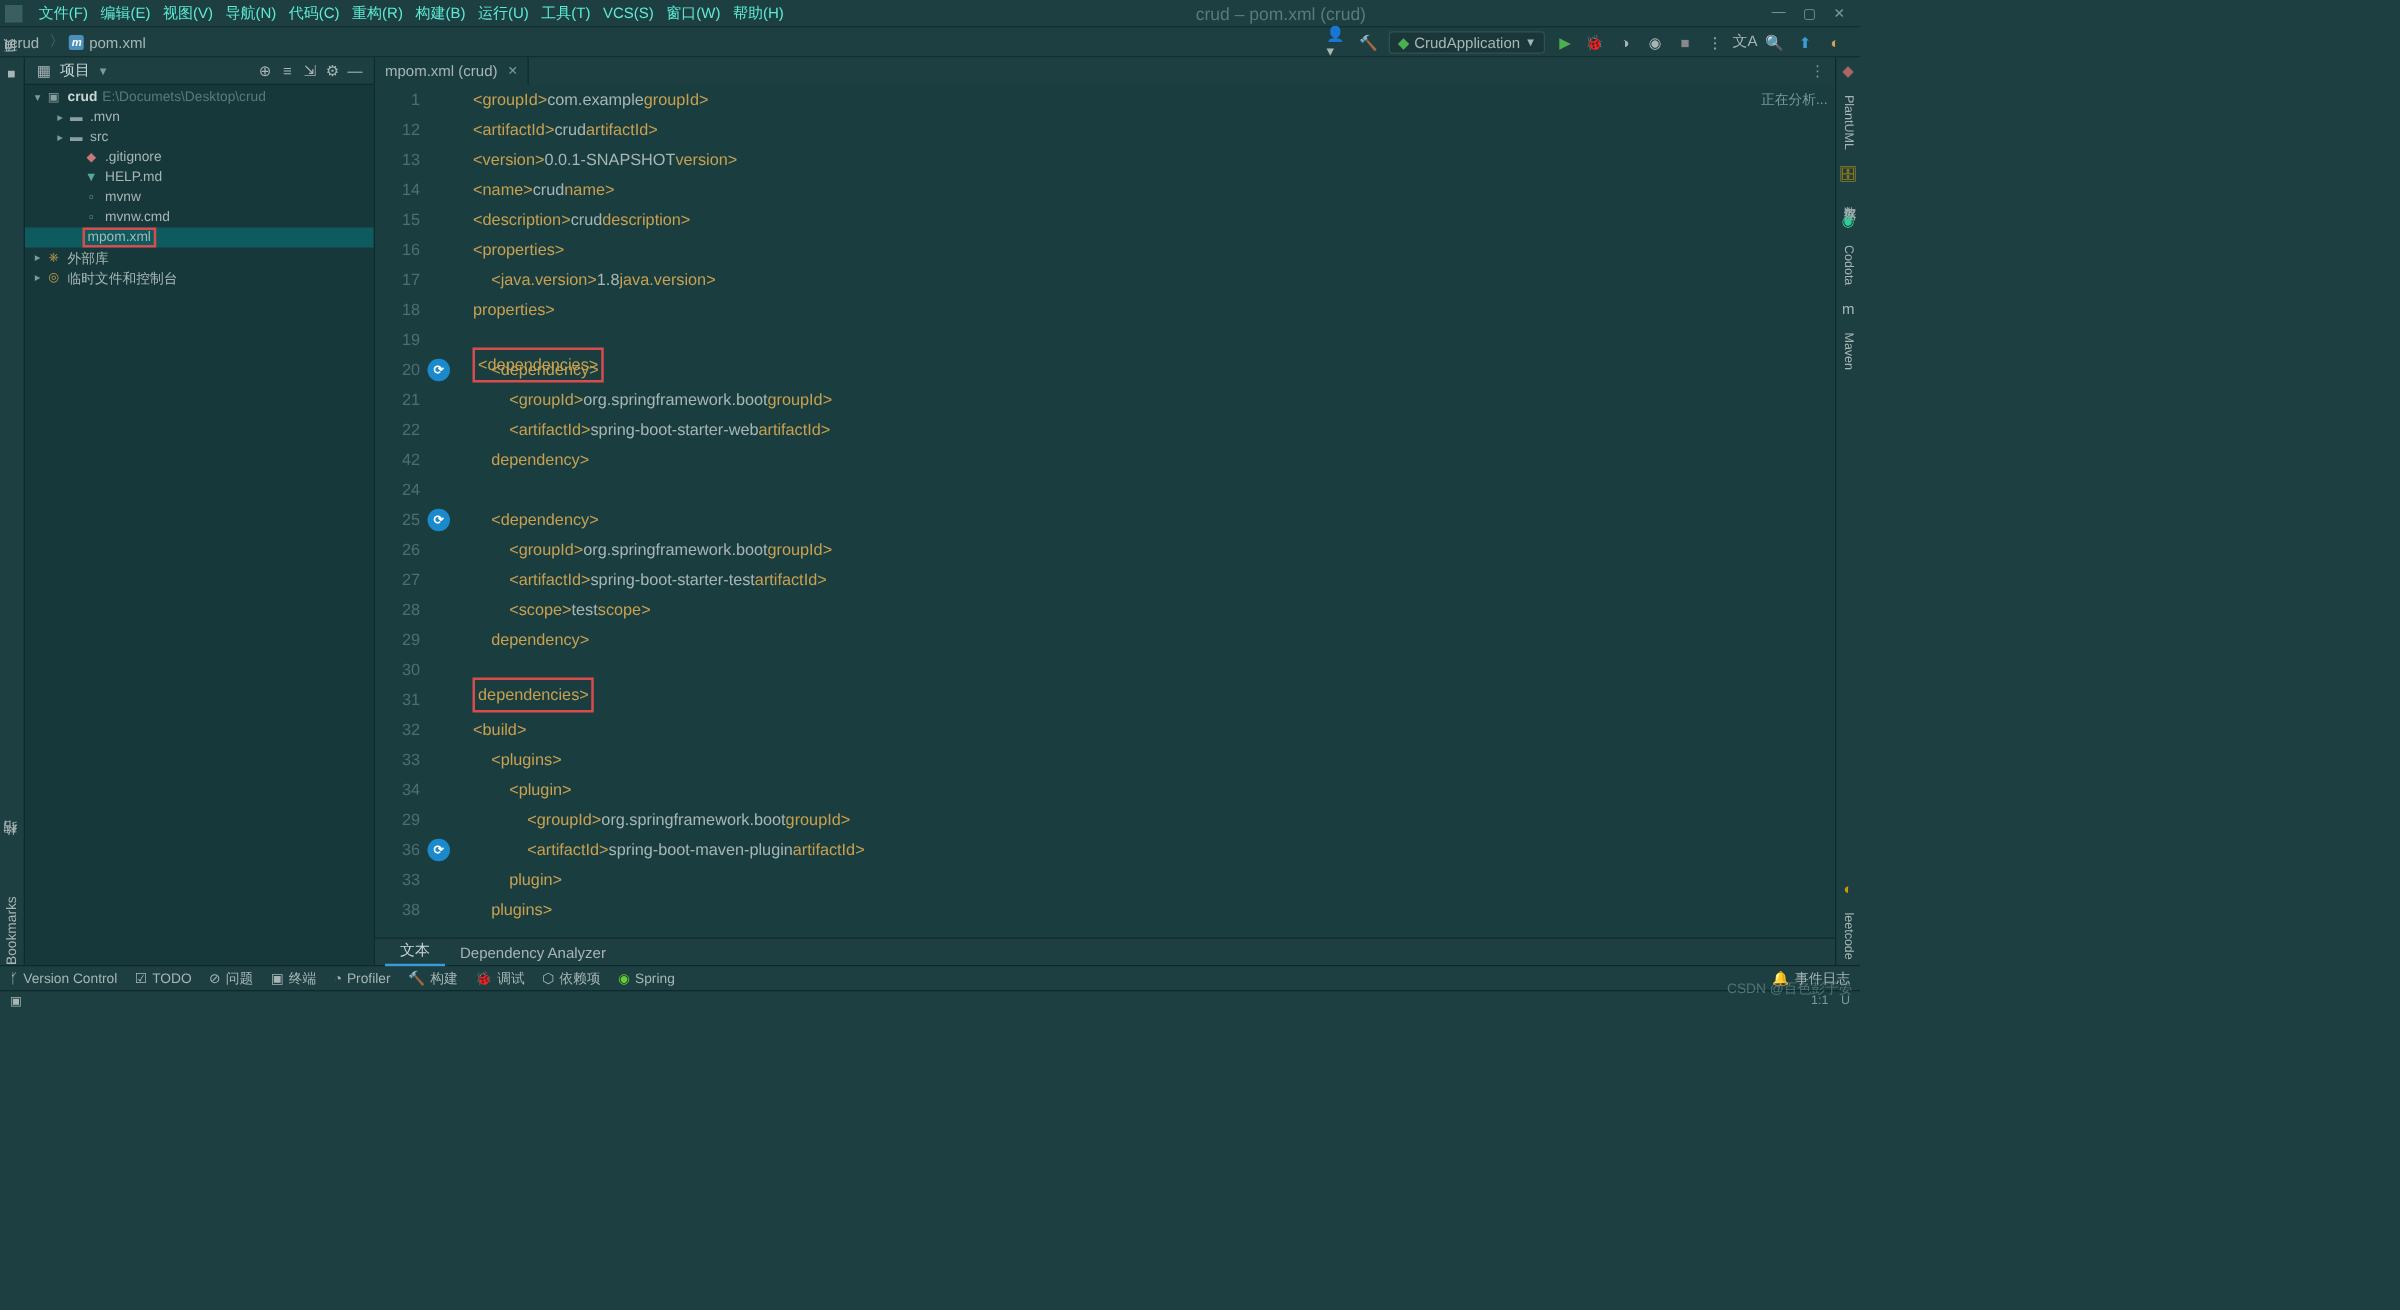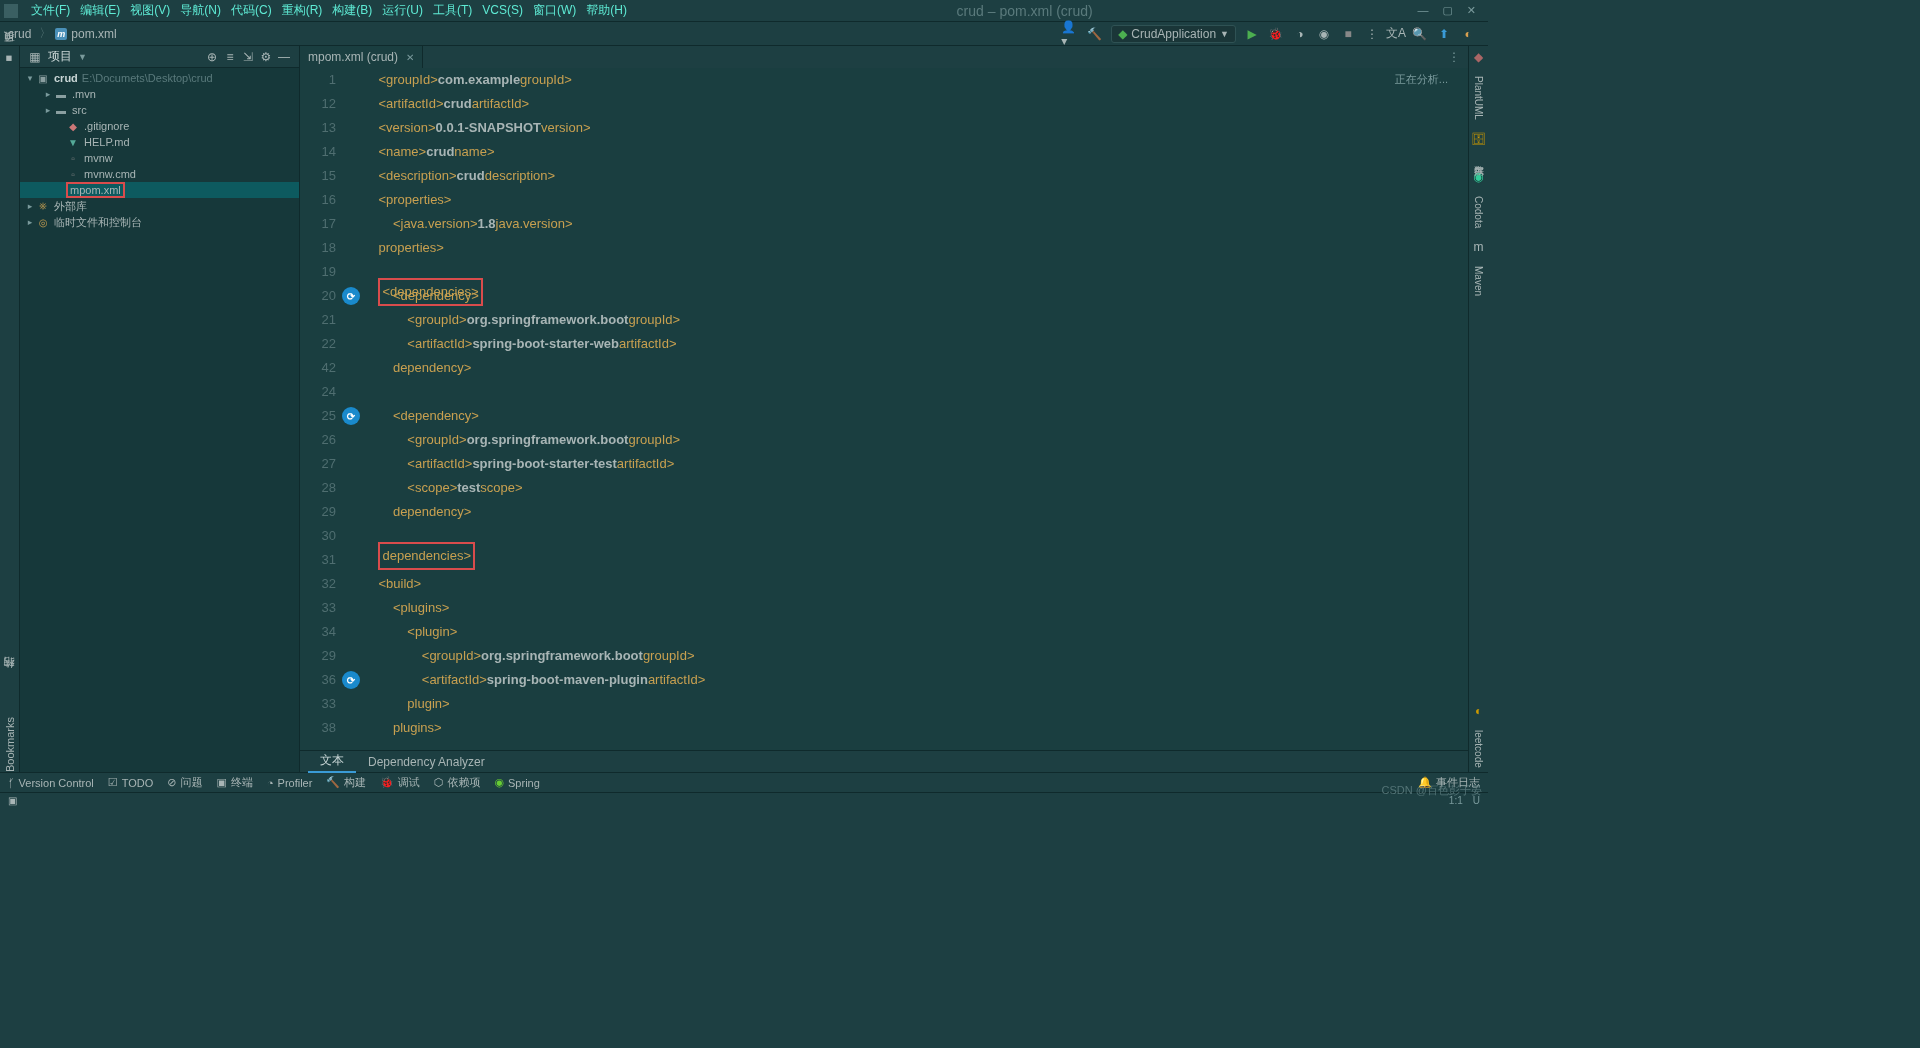--- a/index.html
+++ b/index.html
@@ -37,29 +37,29 @@
 .tree-row .folder-icon { color:#8a9fa0; }
 .tree-row .name { color:#a8b5b5; }
 .tree-row .name.bold { font-weight:bold; color:#c8d5d5; }
 .tree-row .path { color:#5a7a7c; margin-left:4px; }
 .red-box { border:2px solid #d94c4c; padding:0 2px; }
 .editor-area { flex:1; display:flex; flex-direction:column; background:#1a3e40; }
 .tab-bar { height:22px; background:#1d3f42; display:flex; align-items:center; }
 .tab { height:22px; background:#1a3e40; display:flex; align-items:center; padding:0 8px; border-right:1px solid #0f2a2c; }
 .tab .close { margin-left:8px; color:#7a9a9c; cursor:pointer; font-size:10px; }
 .editor-wrap { flex:1; display:flex; position:relative; overflow:hidden; }
-.analysis-tip { position:absolute; top:4px; right:20px; color:#7a9a9c; font-size:11px; }
+.analysis-tip { position:absolute; top:4px; right:6px; color:#7a9a9c; font-size:11px; }
 .gutter { width:44px; background:#1a3e40; text-align:right; padding-right:8px; font-family:Consolas,monospace; font-size:13px; color:#4f6e70; line-height:24px; padding-top:0; }
 .fold-gutter { width:20px; background:#1a3e40; position:relative; }
 .action-icon { position:absolute; left:-2px; width:18px; height:18px; background:#1a8acc; border-radius:50%; display:flex; align-items:center; justify-content:center; color:#fff; font-size:10px; font-weight:bold; }
 .code { flex:1; font-family:Consolas,"Courier New",monospace; font-size:13px; line-height:24px; white-space:pre; color:#a8b5b5; }
 .code .ln { height:24px; display:flex; align-items:center; }
 .tag { color:#c8a050; }
 .brk { color:#c8a050; }
-.txt { color:#a8b5b5;font-weight:bold; }
+.txt { color:#a8b5b5; }
 .hl-red { border:2px solid #d94c4c; padding:0 2px; display:inline-block;margin-top:40px; }
 .bottom-tabs { height:22px; background:#1d3f42; border-top:1px solid #0f2a2c; display:flex; align-items:center; padding-left:8px; }
 .bottom-tabs .btab { padding:0 12px; height:22px; display:flex; align-items:center; color:#a8b5b5; cursor:pointer; }
 .bottom-tabs .btab.active { border-bottom:2px solid #3a9bd6; color:#c8d5d5; }
 .right-rail { width:20px; background:#1d3f42; border-left:1px solid #0f2a2c; display:flex; flex-direction:column; align-items:center; padding-top:4px; gap:8px; }
 .right-rail .vtext { writing-mode:vertical-rl; font-size:10px; color:#a8b5b5; cursor:pointer; padding:4px 0; }
 .right-rail .micon { width:14px; height:14px; display:flex; align-items:center; justify-content:center; }
 .toolbar-bottom { height:20px; background:#1d3f42; border-top:1px solid #0f2a2c; display:flex; align-items:center; padding:0 8px; gap:14px; font-size:11px; }
 .toolbar-bottom .tb-item { display:flex; align-items:center; gap:4px; cursor:pointer; color:#a8b5b5; }
 .toolbar-bottom .spacer { flex:1; }

